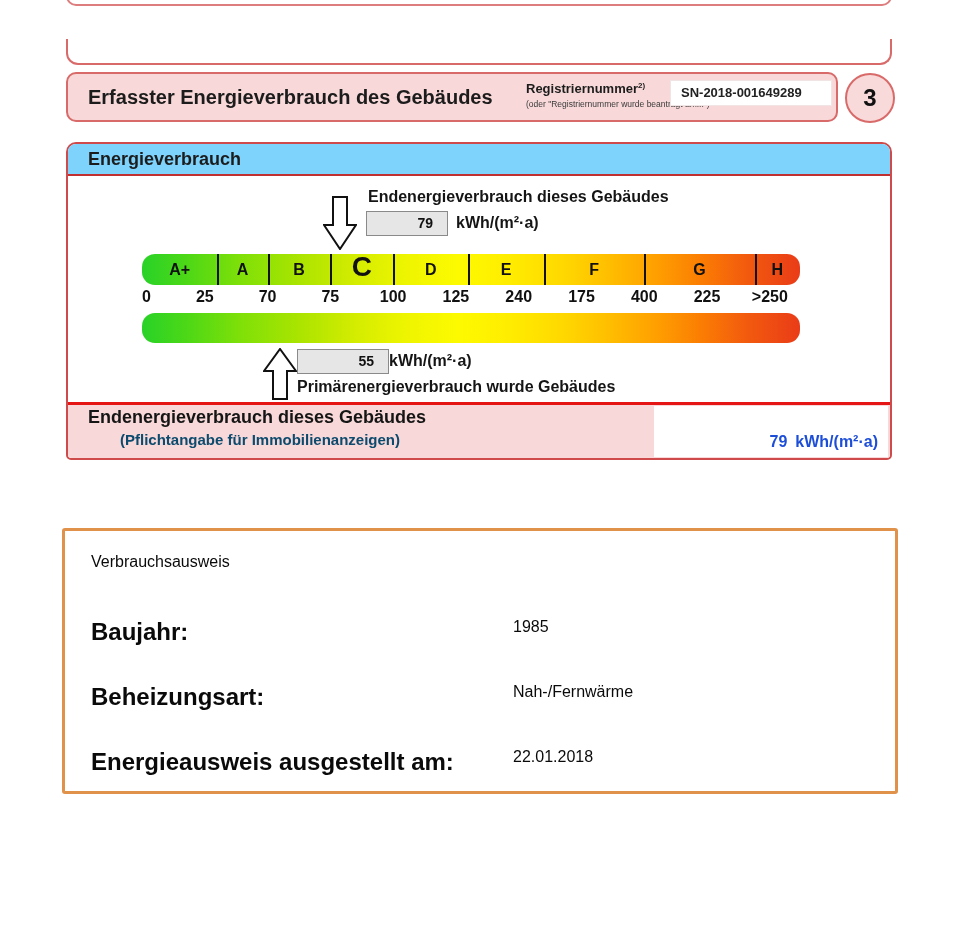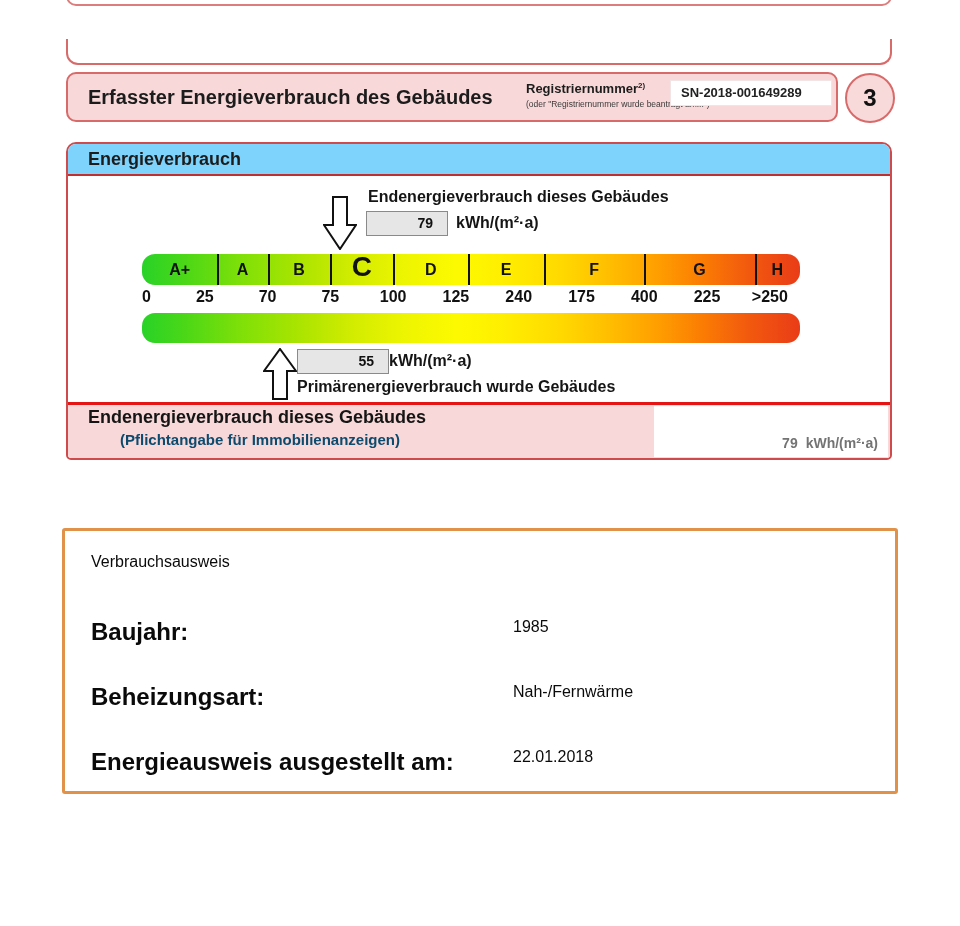--- a/index.html
+++ b/index.html
@@ -57,21 +57,21 @@
   .axis-numbers{position:relative;height:27px;}
   .num{position:absolute;top:3px;transform:translateX(-50%);font-size:16px;font-weight:bold;color:#111;
     white-space:nowrap;}
 
   
   .main-footer{position:absolute;left:0;bottom:0;width:100%;height:56px;background:#f8d8d8;
     border-top:3px solid #e51515;border-radius:0 0 4px 4px;box-sizing:border-box;}
   .foot-title{position:absolute;left:20px;top:2px;font-size:18px;font-weight:bold;color:#151515;}
   .foot-sub{position:absolute;left:20px;top:26px;font-size:15px;font-weight:bold;color:#0c4a6e;margin-left:32px;}
   .foot-panel{position:absolute;right:2px;top:1px;width:234px;height:51px;background:#fff;}
-  .foot-value{position:absolute;right:10px;bottom:6px;font-size:14px;font-weight:bold;color:#737373;}
+  .foot-value{position:absolute;right:10px;bottom:6px;font-size:16px;font-weight:bold;color:#1d4ed8;}
   .foot-value .gap{display:inline-block;width:8px;}
 
   
   .details-box{position:absolute;left:62px;top:528px;width:836px;height:266px;box-sizing:border-box;
     border:3px solid #e0914a;border-radius:3px;background:#fff;padding:22px 0 0 26px;}
   .detail-row{display:flex;height:65px;align-items:flex-start;}
   .detail-label{width:422px;font-size:24px;font-weight:bold;color:#0a0a0a;}
   .detail-value{font-size:16px;color:#0a0a0a;}
 </style>
 </head>

